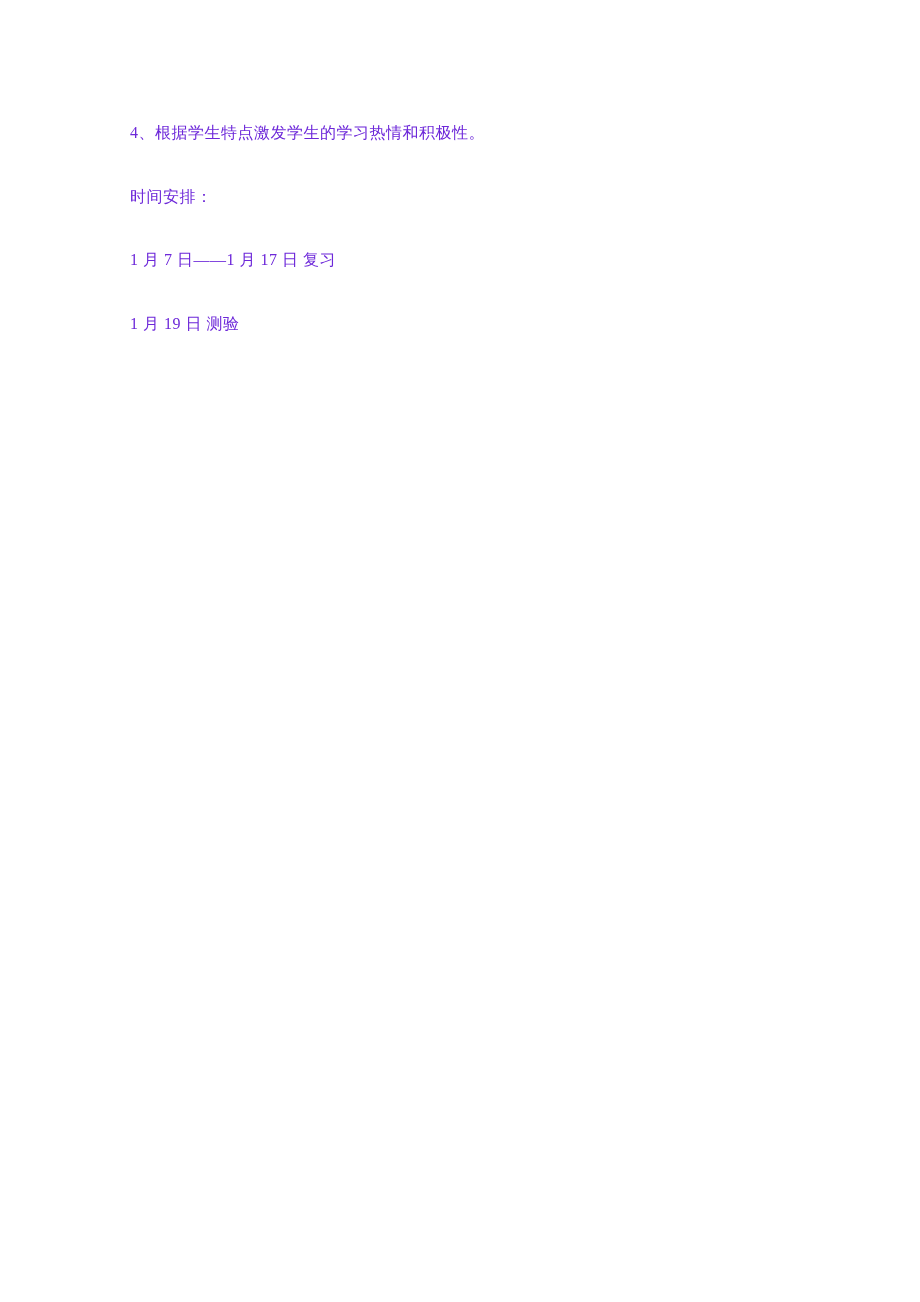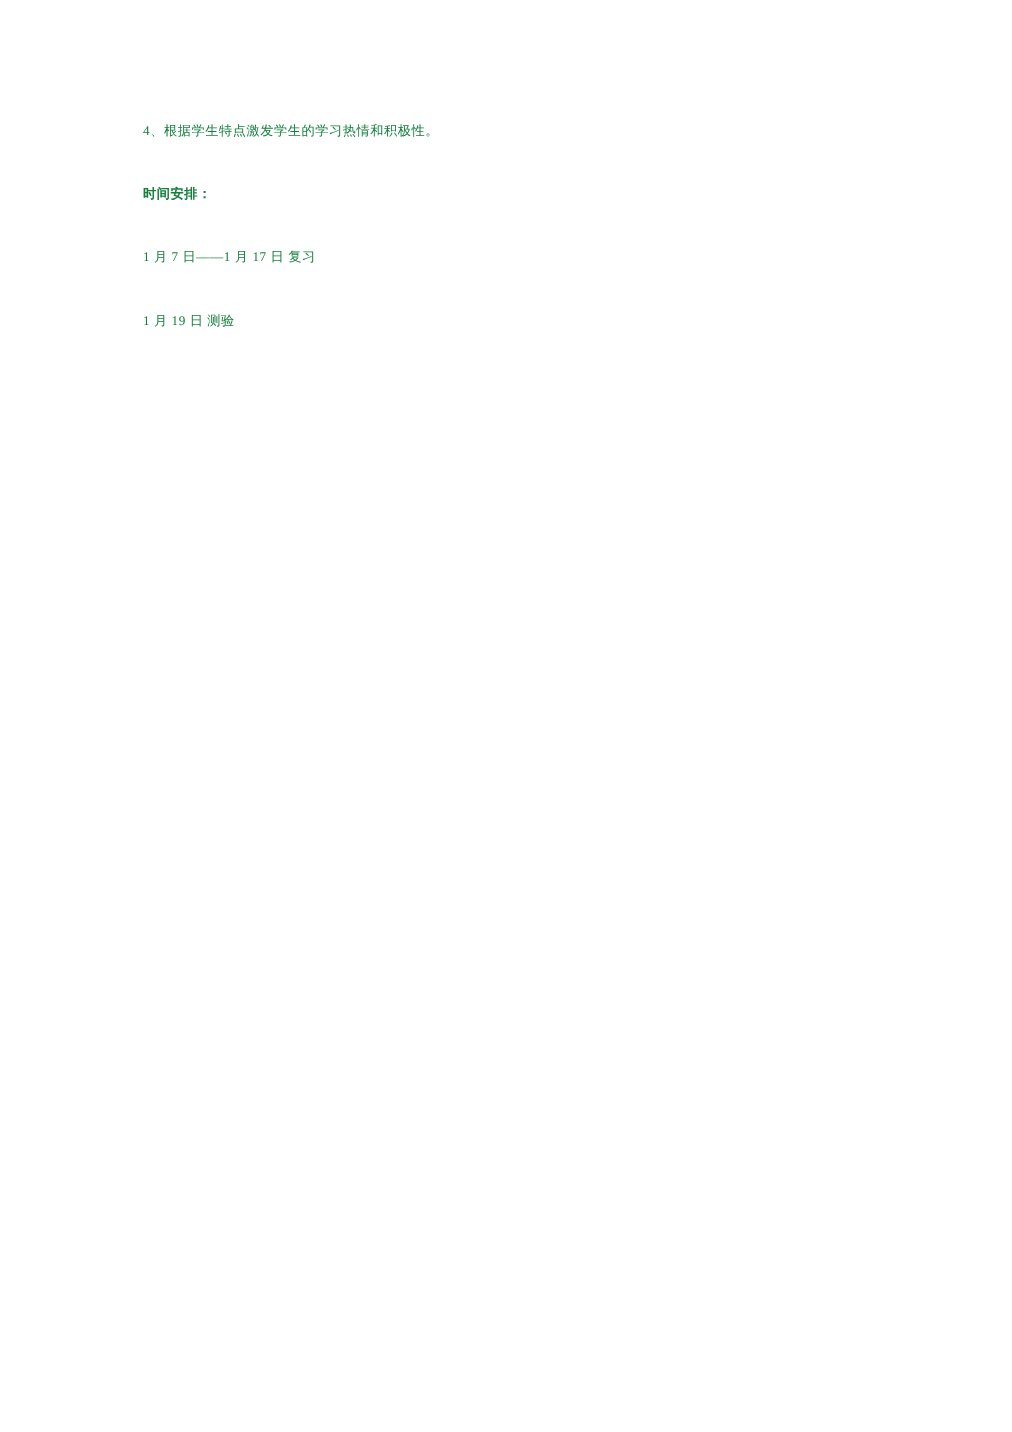--- a/index.html
+++ b/index.html
@@ -8,28 +8,29 @@
       box-sizing: border-box;
     }
     body {
       width: 920px;
       height: 1302px;
       background: #ffffff;
       font-family: "SimSun", "宋体", serif;
       padding: 110px 130px 0 130px;
     }
     .paragraph {
-      font-size: 12px;
+      font-size: 16px;
       line-height: 1.6;
-      color: #15803d;
+      color: #6d28d9;
       margin-bottom: 38px;
       letter-spacing: 0.5px;
+      margin-top: 10px;
     }
     .bold {
-      font-weight: bold;
+      font-weight: normal;
     }
   </style>
 </head>
 <body>
 
 <div class="paragraph">4、根据学生特点激发学生的学习热情和积极性。</div>
 
 <div class="paragraph bold">时间安排：</div>
 
 <div class="paragraph">1 月 7 日——1 月 17 日 复习</div>

